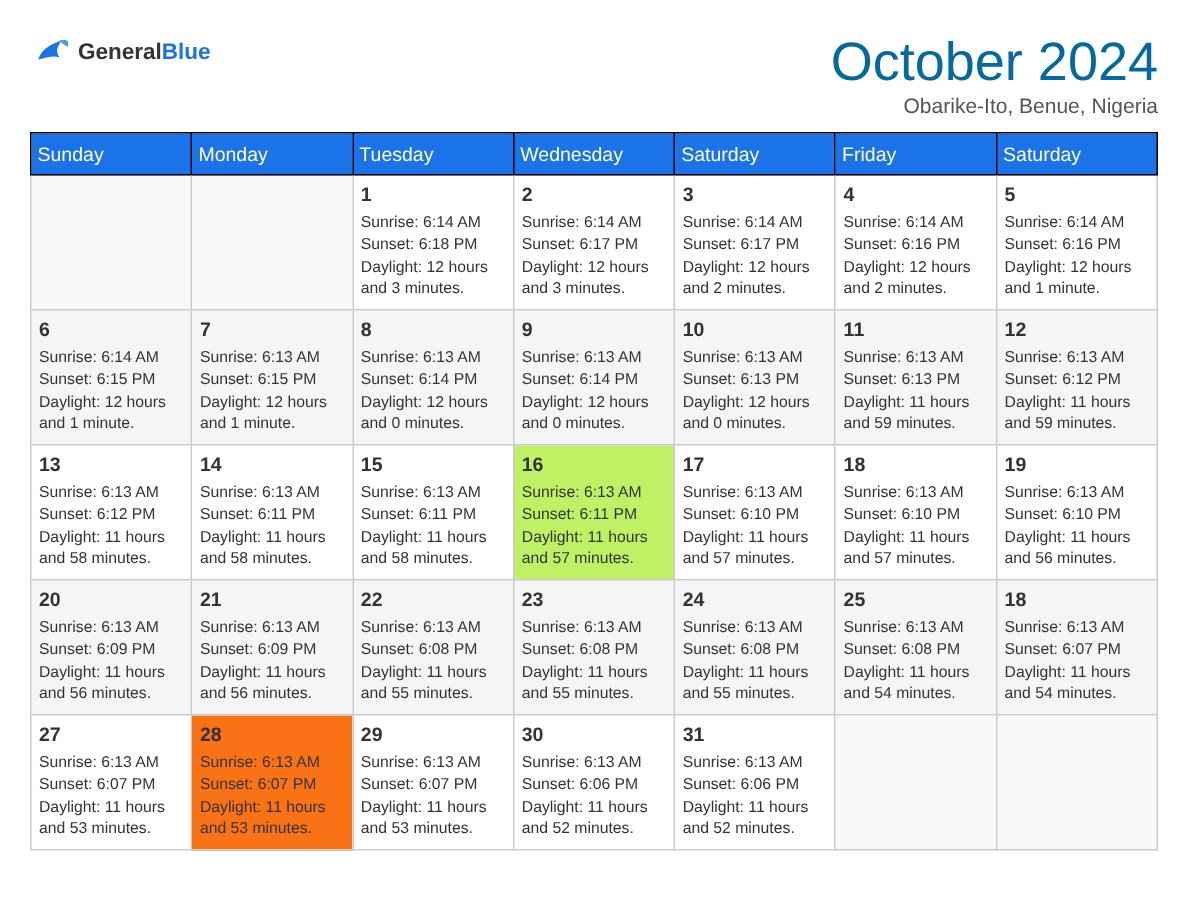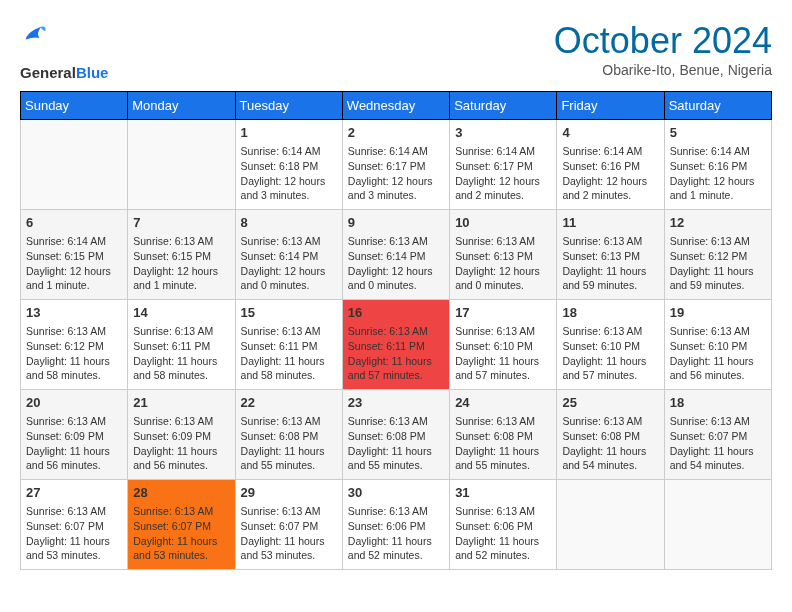--- a/index.html
+++ b/index.html
@@ -11,22 +11,22 @@
       padding: 20px;
     }
     .header {
       display: flex;
       justify-content: space-between;
       align-items: flex-start;
       margin-bottom: 10px;
     }
     .logo {
       display: flex;
-      gap: 16px;
-      flex-direction: column;
+      align-items: center;
+      gap: 4px;
     }
     .logo-bird {
       width: 28px;
       height: 28px;
     }
     .title-section {
       text-align: right;
     }
     .month-title {
       font-size: 36px;
@@ -193,21 +193,21 @@
           <div>Sunrise: 6:13 AM</div>
           <div>Sunset: 6:11 PM</div>
           <div>Daylight: 11 hours and 58 minutes.</div>
         </td>
         <td style="background: rgb(255, 255, 255);">
           <span class="day-number">15</span>
           <div>Sunrise: 6:13 AM</div>
           <div>Sunset: 6:11 PM</div>
           <div>Daylight: 11 hours and 58 minutes.</div>
         </td>
-        <td style="background: #ef4444;">
+        <td style="background: #bef264;">
           <span class="day-number">16</span>
           <div>Sunrise: 6:13 AM</div>
           <div>Sunset: 6:11 PM</div>
           <div>Daylight: 11 hours and 57 minutes.</div>
         </td>
         <td style="background: rgb(255, 255, 255);">
           <span class="day-number">17</span>
           <div>Sunrise: 6:13 AM</div>
           <div>Sunset: 6:10 PM</div>
           <div>Daylight: 11 hours and 57 minutes.</div>

